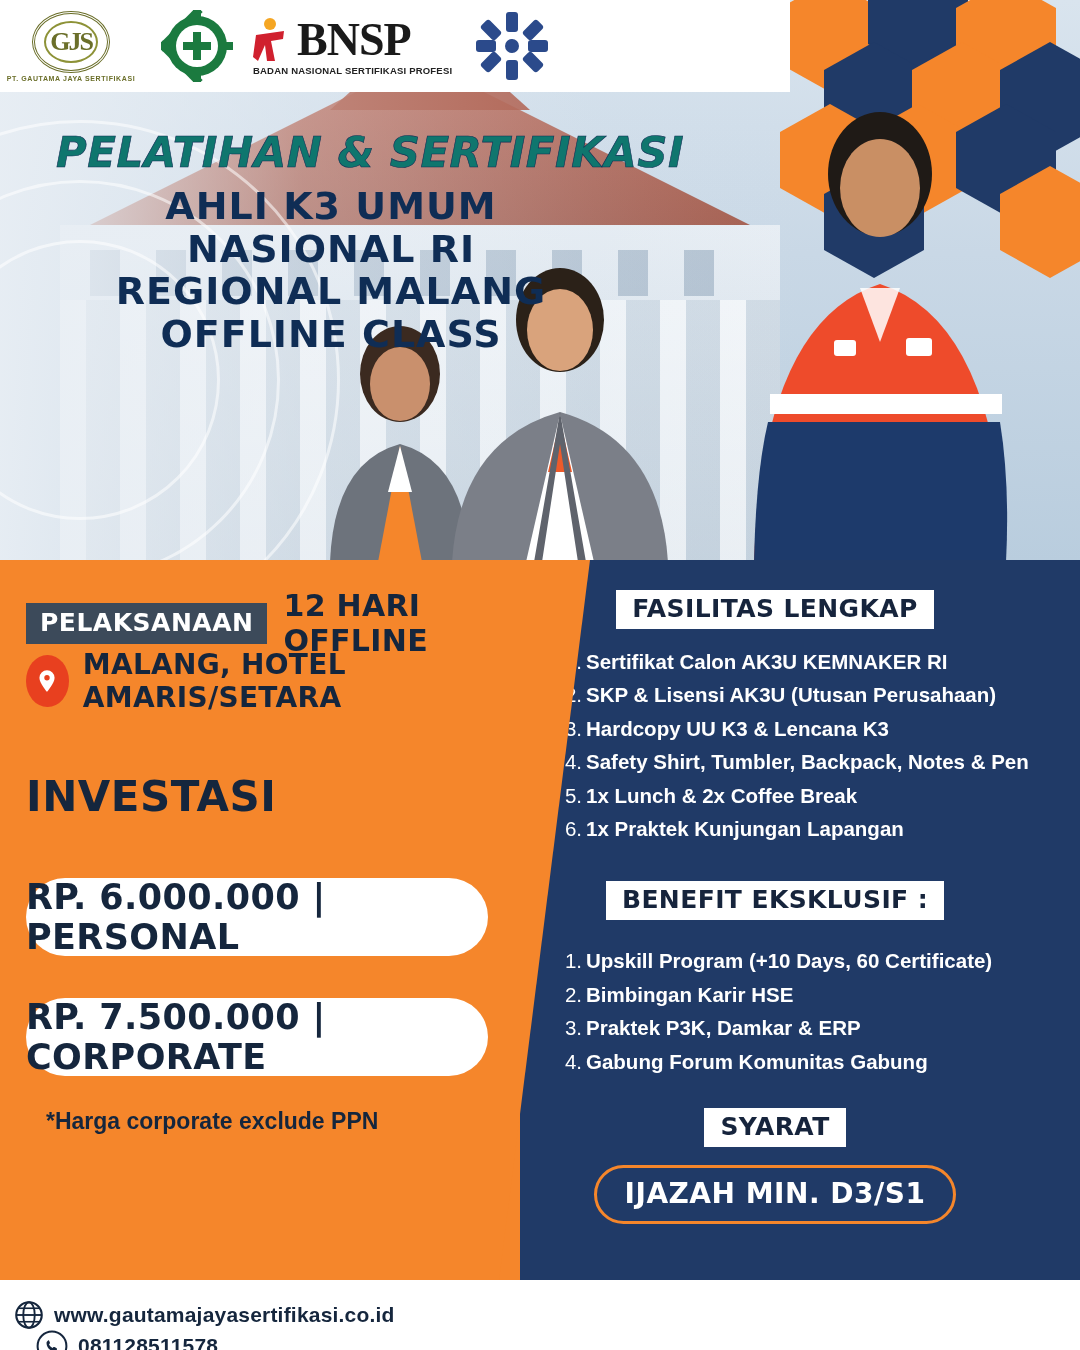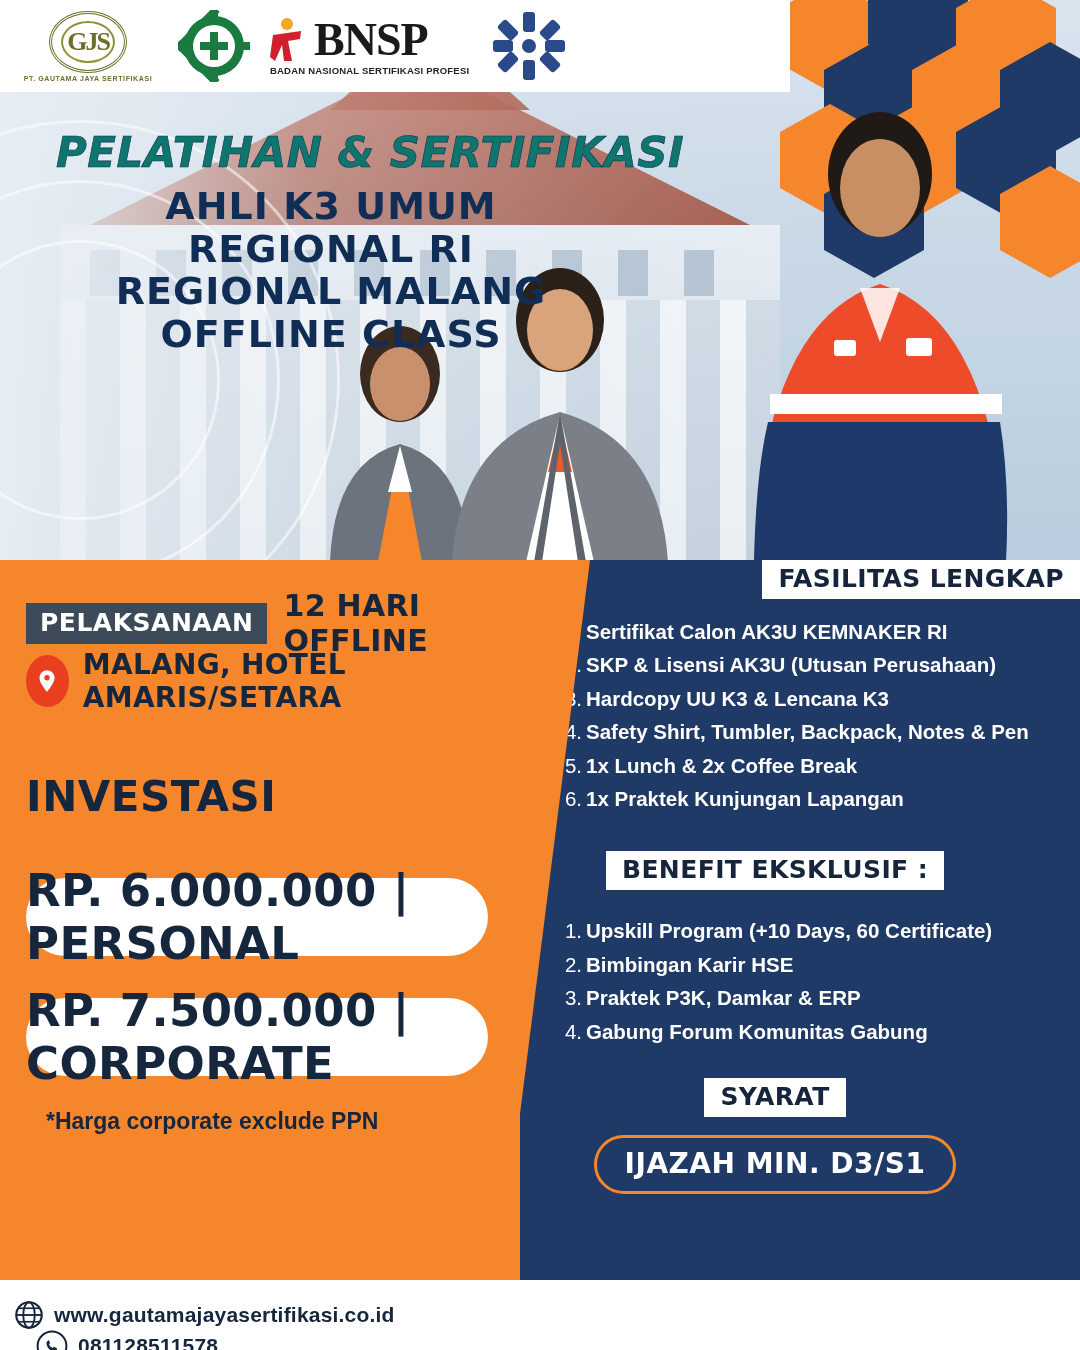--- a/index.html
+++ b/index.html
@@ -64,21 +64,21 @@
   .hexwrap { position: absolute; right: 0; top: 0; width: 330px; height: 300px; }
   .hex {
     position: absolute; width: 100px; height: 112px;
     clip-path: polygon(50% 0%, 100% 25%, 100% 75%, 50% 100%, 0% 75%, 0% 25%);
   }
 
   
   .logobar {
     position: absolute; left: 0; top: 0; width: 790px; height: 92px;
     background: #ffffff;
-    display: flex; align-items: center; gap: 20px; padding-left: 18px;
+    display: flex; align-items: center; gap: 20px; padding-left: 1px;
     z-index: 6;
   }
   .logo-gjs { width: 140px; text-align: center; }
   .logo-gjs .ring {
     width: 78px; height: 62px; margin: 0 auto;
     border: 3px double #6b6f2a; border-radius: 50%;
     position: relative; background: #fff;
   }
   .logo-gjs .ring:before {
     content: ""; position: absolute; left: 9px; top: 7px; right: 9px; bottom: 7px;
@@ -155,21 +155,21 @@
   }
   .invest {
     position: absolute; left: 26px; top: 212px;
     font-family: "DejaVu Sans", sans-serif; font-weight: bold; font-size: 42px; color: #15263d;
     letter-spacing: .5px;
   }
   .pricepill {
     position: absolute; left: 26px; width: 462px; height: 78px;
     background: #fff; border-radius: 40px;
     display: flex; align-items: center; justify-content: center;
-    font-family: "DejaVu Sans", sans-serif; font-weight: bold; font-size: 45px; color: #15263d;
+    font-family: "DejaVu Sans", sans-serif; font-weight: bold; font-size: 35px; color: #15263d;
     letter-spacing: .4px;
   }
   .p1 { top: 318px; }
   .p2 { top: 438px; }
   .note {
     position: absolute; left: 46px; top: 548px;
     font-weight: bold; font-size: 23px; color: #15263d;
   }
 
   
@@ -320,28 +320,28 @@
           <circle cx="40" cy="38" r="7"></circle>
         </g>
       </svg>
     </div>
   </div>
 
   <div class="head">
     <div class="l1">PELATIHAN &amp; SERTIFIKASI</div>
     <div class="l2">
       <div>AHLI K3 UMUM</div>
-      <div>REGIONAL RI</div>
+      <div>NASIONAL RI</div>
       <div>REGIONAL MALANG</div>
       <div>OFFLINE CLASS</div>
     </div>
   </div>
 
   <div class="right-panel">
-    <div class="center" style="text-align:right;">
+    <div class="center" style="margin-top:30px;">
       <span class="sec-title">FASILITAS LENGKAP</span>
     </div>
     <ul class="ol" style="margin-left:88px; margin-top:16px;">
       <li>
           <span class="num">1.</span>
           <span>Sertifikat Calon AK3U KEMNAKER RI</span>
         </li>
       <li>
           <span class="num">2.</span>
           <span>SKP &amp; Lisensi AK3U (Utusan Perusahaan)</span>

